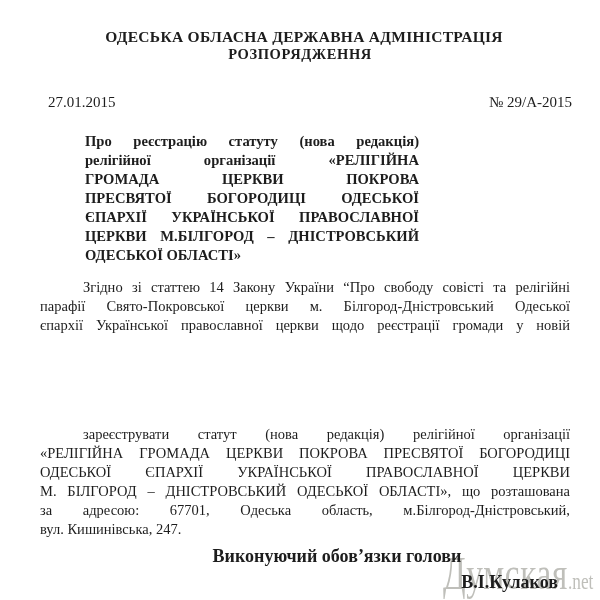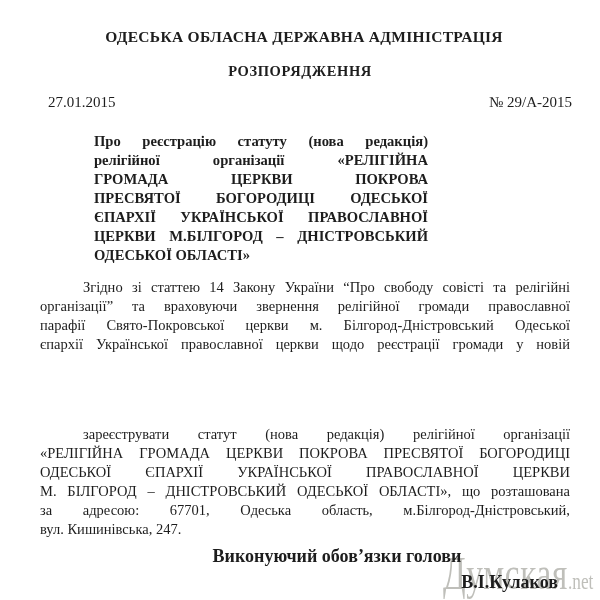--- a/index.html
+++ b/index.html
@@ -20,21 +20,21 @@
     position: absolute;
     top: 28px; left: 8px; right: 0;
     text-align: center;
     font-size: 15.5px;
     font-weight: bold;
     letter-spacing: 0.3px;
     margin: 0;
   }
   .doc-type {
     position: absolute;
-    top: 63px; left: 0; right: 0;
+    top: 46px; left: 0; right: 0;
     text-align: center;
     font-size: 14.5px;
     font-weight: bold;
     letter-spacing: 0.6px;
     margin: 0;
   }
 
   
   .meta-row {
     position: absolute;
@@ -45,21 +45,20 @@
   }
 
   
   .subject {
     position: absolute;
     top: 132px; left: 85px;
     width: 334px;
     font-size: 14.6px;
     font-weight: bold;
     line-height: 19px;
-    margin-left: 9px;
   }
 
   
   .jline { text-align: justify; text-align-last: justify; white-space: normal; }
   .jline.last { text-align-last: left; }
   .para .jline:first-child { text-indent: 43px; }
 
   
   .para {
     position: absolute;
@@ -122,21 +121,20 @@
       <div class="jline">релігійної організації «РЕЛІГІЙНА</div>
       <div class="jline">ГРОМАДА ЦЕРКВИ ПОКРОВА</div>
       <div class="jline">ПРЕСВЯТОЇ БОГОРОДИЦІ ОДЕСЬКОЇ</div>
       <div class="jline">ЄПАРХІЇ УКРАЇНСЬКОЇ ПРАВОСЛАВНОЇ</div>
       <div class="jline">ЦЕРКВИ М.БІЛГОРОД – ДНІСТРОВСЬКИЙ</div>
       <div class="jline last">ОДЕСЬКОЇ ОБЛАСТІ»</div>
     </div>
 
   <div class="para para-1">
       <div class="jline">Згідно зі статтею 14 Закону України “Про свободу совісті та релігійні</div>
-      <div class="jline">організації” та враховуючи звернення релігійної громади православної</div>
       <div class="jline">парафії Свято-Покровської церкви м. Білгород-Дністровський Одеської</div>
       <div class="jline">єпархії Української православної церкви щодо реєстрації громади у новій</div>
     </div>
 
   <div class="para para-2">
       <div class="jline">зареєструвати статут (нова редакція) релігійної організації</div>
       <div class="jline">«РЕЛІГІЙНА ГРОМАДА ЦЕРКВИ ПОКРОВА ПРЕСВЯТОЇ БОГОРОДИЦІ</div>
       <div class="jline">ОДЕСЬКОЇ ЄПАРХІЇ УКРАЇНСЬКОЇ ПРАВОСЛАВНОЇ ЦЕРКВИ</div>
       <div class="jline">М. БІЛГОРОД – ДНІСТРОВСЬКИЙ ОДЕСЬКОЇ ОБЛАСТІ», що розташована</div>
       <div class="jline">за адресою: 67701, Одеська область, м.Білгород-Дністровський,</div>

